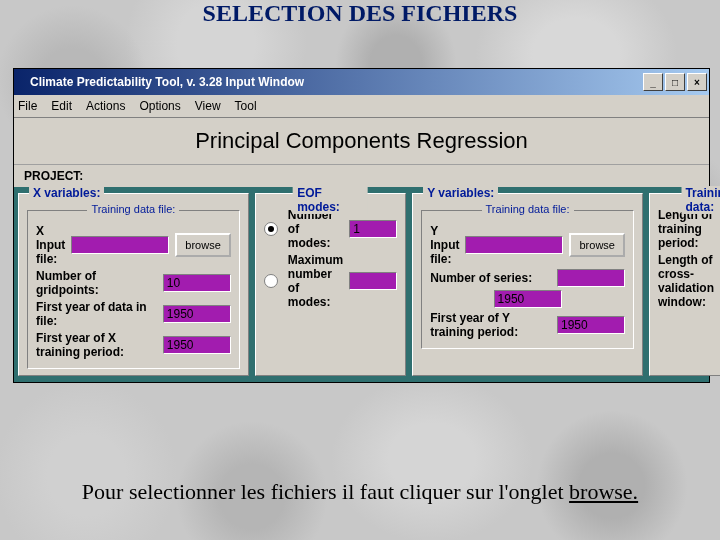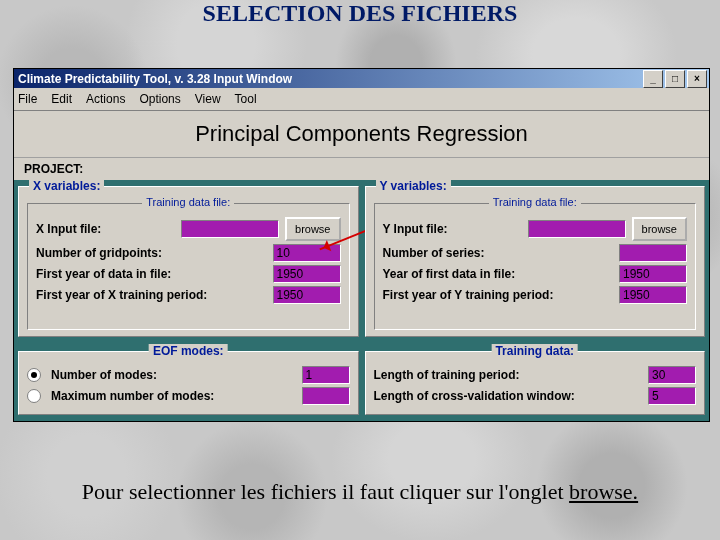--- a/index.html
+++ b/index.html
@@ -2,33 +2,33 @@
 <html><head>
 <meta charset="utf-8">
 <style>
 body{margin:0;width:720px;height:540px;background:#c8c8c8;font-family:Arial,Helvetica,sans-serif;position:relative;overflow:hidden}
 body::before{content:"";position:absolute;inset:0;background:radial-gradient(ellipse 15% 20% at 10% 15%,#b8b8b8 30%,transparent 70%),radial-gradient(ellipse 18% 25% at 30% 8%,#d5d5d5 30%,transparent 70%),radial-gradient(ellipse 12% 18% at 55% 12%,#b0b0b0 30%,transparent 70%),radial-gradient(ellipse 20% 22% at 80% 10%,#d8d8d8 30%,transparent 70%),radial-gradient(ellipse 15% 20% at 92% 40%,#b5b5b5 30%,transparent 70%),radial-gradient(ellipse 18% 25% at 12% 88%,#d0d0d0 30%,transparent 70%),radial-gradient(ellipse 15% 20% at 35% 92%,#b5b5b5 30%,transparent 70%),radial-gradient(ellipse 20% 22% at 60% 85%,#d5d5d5 30%,transparent 70%),radial-gradient(ellipse 15% 20% at 85% 90%,#b0b0b0 30%,transparent 70%);}
 .slide{position:relative;width:720px;height:540px}
 .title{text-align:center;font-family:"Times New Roman",serif;font-weight:bold;color:#001a66;font-size:24px;padding-top:0;position:relative}
 .caption{text-align:center;font-family:"Times New Roman",serif;font-size:22px;color:#000;position:absolute;bottom:35px;width:100%}
 .caption u{text-decoration:underline}
 .window{position:absolute;left:13px;top:68px;width:695px;background:#2f6f6f;border:1px solid #000}
-.titlebar{background:linear-gradient(to right,#0a246a,#a6caf0);height:19px;display:flex;align-items:center;color:#fff;font-size:12px;font-weight:bold;padding-left:4px}
+.titlebar{background:linear-gradient(to right,#0a246a,#a6caf0);height:26px;display:flex;align-items:center;color:#fff;font-size:12px;font-weight:bold;padding-left:16px}
 .titlebar .wbtns{margin-left:auto;display:flex}
 .wbtn{width:18px;height:16px;background:#d4d0c8;border:1px solid #fff;border-right-color:#404040;border-bottom-color:#404040;margin-right:2px;font-size:10px;display:flex;align-items:center;justify-content:center;color:#000}
 .menubar{background:#d4d0c8;height:22px;display:flex;align-items:center;padding:0 4px;font-size:12px;gap:14px;border-bottom:1px solid #808080}
 .menuitem{color:#000}
 .app-title{background:#d4d0c8;text-align:center;font-size:22px;padding:10px 0;color:#000;border-bottom:1px solid #a0a0a0}
 .proj{background:#d4d0c8;padding:4px 10px;font-size:12px;font-weight:bold}
 .panels{display:flex;background:#2f6f6f;padding:6px 4px;gap:6px}
-.col{flex:1;display:flex;flex-direction:column;gap:14px}
+.col{flex:1;display:flex;flex-direction:row;gap:6px}
 .panel{background:#d4d0c8;border:1px solid #fff;border-right-color:#808080;border-bottom-color:#808080;padding:6px 8px;position:relative;font-size:12px}
 .legend{position:absolute;top:-8px;left:10px;background:#d4d0c8;padding:0 4px;color:#001a99;font-weight:bold;font-size:12px}
 .sublegend{position:absolute;top:-8px;left:50%;transform:translateX(-50%);background:#d4d0c8;padding:0 4px;color:#001a99;font-size:11px}
-.inner{border:1px solid #808080;border-right-color:#fff;border-bottom-color:#fff;padding:10px 8px 22px;margin-top:10px;position:relative}
+.inner{border:1px solid #808080;border-right-color:#fff;border-bottom-color:#fff;padding:10px 8px 6px;margin-top:10px;position:relative}
 .row{display:flex;align-items:center;justify-content:center;margin:3px 0;gap:6px}
 .row label{font-weight:bold;flex:1}
 .field{background:#a21caf;border:1px solid #808080;border-right-color:#fff;border-bottom-color:#fff;width:60px;height:16px;font-size:12px;padding:0 3px;display:inline-flex;align-items:center}
 .btn{background:#d4d0c8;border:2px outset #fff;height:20px;padding:0 8px;font-size:11px;display:inline-flex;align-items:center;cursor:pointer}
 .radio{width:12px;height:12px;border:1px solid #808080;border-radius:50%;background:#fff;display:inline-flex;align-items:center;justify-content:center;margin-right:4px}
 .radio .dot{width:6px;height:6px;background:#000;border-radius:50%}
 .arrow{position:absolute;width:50px;height:2px;background:#d40000;transform:rotate(-22deg)}
 .arrow::before{content:"";position:absolute;left:-2px;top:-5px;border:6px solid transparent;border-right-color:#d40000}
 </style>
 </head>
@@ -111,21 +111,20 @@
             <div class="row">
               <label>Y Input file:</label>
               <span class="field" style="width:90px"></span>
               <span class="btn">browse</span>
             </div>
             <div class="row">
               <label>Number of series:</label>
               <span class="field"></span>
             </div>
             <div class="row">
-              <label>Year of first data in file:</label>
               <span class="field">1950</span>
             </div>
             <div class="row">
               <label>First year of Y training period:</label>
               <span class="field">1950</span>
             </div>
           </div>
         </div>
 
         <div class="panel">

